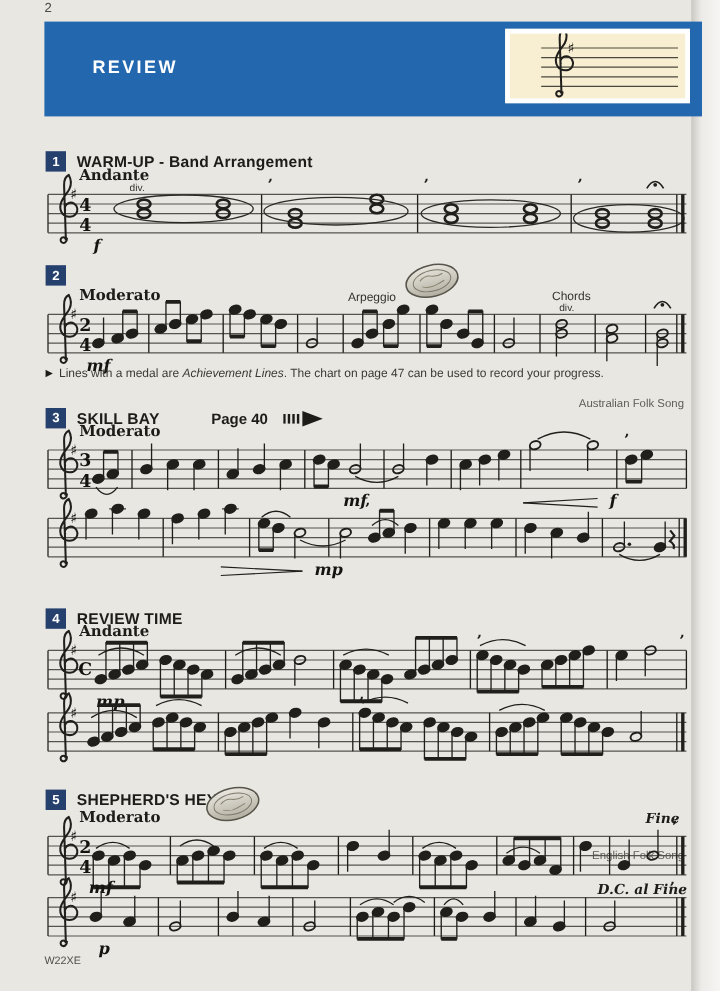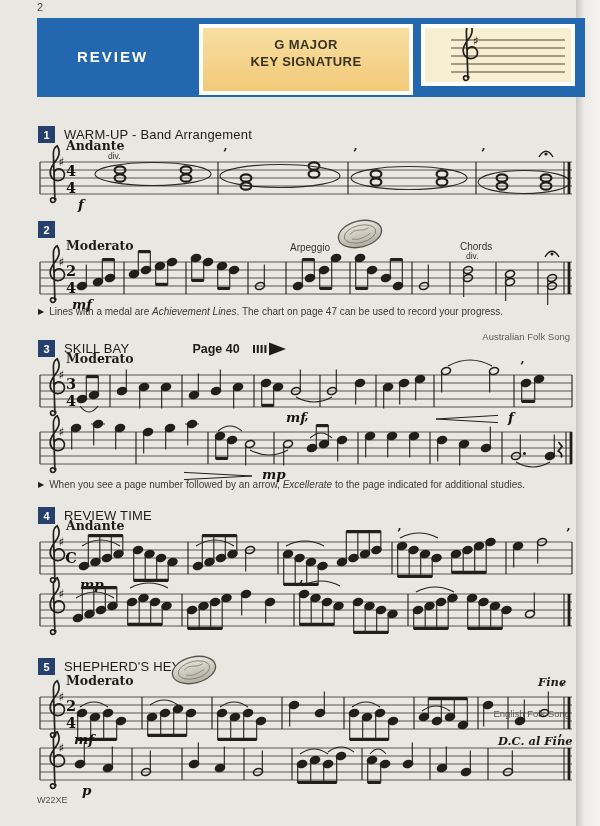--- a/index.html
+++ b/index.html
@@ -18,22 +18,22 @@
     font-weight:bold;font-size:15px;letter-spacing:2px;}
   .keybox{position:absolute;left:162px;top:6px;width:206px;height:54px;border:4px solid #fff;
     background:linear-gradient(180deg,var(--gold2),var(--gold));text-align:center;
     font-weight:bold;font-size:13px;color:#3a3322;letter-spacing:.4px;line-height:1.3;padding-top:9px;box-sizing:content-box;}
   .clefbox{position:absolute;left:384px;top:6px;width:146px;height:54px;border:4px solid #fff;
     background:var(--cream);}
   
   .exhead{position:absolute;display:flex;align-items:center;gap:9px;}
   .badge{width:17px;height:17px;background:var(--badge);color:#fff;font-weight:bold;font-size:11px;
     display:flex;align-items:center;justify-content:center;flex:0 0 auto;}
-  .extitle{font-weight:normal;font-size:13px;letter-spacing:.2px;color:#1d1c18;white-space:nowrap;}
-  .pageref{font-weight:bold;font-size:12.5px;margin-left:54px;color:#1d1c18;}
+  .extitle{font-weight:bold;font-size:13px;letter-spacing:.2px;color:#1d1c18;white-space:nowrap;}
+  .pageref{font-weight:bold;font-size:12.5px;margin-left:34px;color:#1d1c18;}
   .arrow-ic{margin-left:4px;}
   .credit{position:absolute;right:30px;font-size:9.5px;color:#5e5c55;}
   .fnote{position:absolute;left:38px;width:545px;font-size:10px;color:#3b3a34;}
   .fnote .tri{font-size:8px;margin-right:5px;vertical-align:1px;color:#1d1c18;}
   .fnote .it{font-style:italic;}
   .footer{position:absolute;left:37px;top:795px;font-size:9px;color:#514f48;}
   .sys{position:absolute;left:36px;width:548px;height:76px;}
   .medal{position:absolute;}
   
   svg text{user-select:none;}
@@ -48,24 +48,20 @@
 </style>
 </head>
 <body>
 
 <div class="page">
   <div class="scan-right"></div>
   <div class="pagenum">2</div>
 
   <div class="banner">
     <div class="review">REVIEW</div>
-    <div class="keybox">
-      <div>G MAJOR</div>
-      <div>KEY SIGNATURE</div>
-    </div>
     <div class="clefbox">
       <div id="key-staff"><svg width="146" height="54" viewBox="0 0 146 54">
             <line x1="26" y1="12" x2="140" y2="12" stroke="#4a483f" stroke-width="1"></line>
             <line x1="26" y1="20" x2="140" y2="20" stroke="#4a483f" stroke-width="1"></line>
             <line x1="26" y1="28" x2="140" y2="28" stroke="#4a483f" stroke-width="1"></line>
             <line x1="26" y1="36" x2="140" y2="36" stroke="#4a483f" stroke-width="1"></line>
             <line x1="26" y1="44" x2="140" y2="44" stroke="#4a483f" stroke-width="1"></line>
             <path d="M 13.8 58.8 C 13.8 61.6 11.6 63 9.9 62.2 C 8.2 61.4 8 59 9.6 58.1 C 11.2 57.2 12.9 58.4 12.9 60.1 L 11.4 14.5 C 11.2 10 13.2 6.8 15.3 5.8 C 17.3 9.4 17.7 13.8 15.8 17.6 C 13.9 21.4 9.3 25.4 8.4 30.7 C 7.4 36.4 10.9 40.6 15.9 40.6 C 20.6 40.6 23 37.3 22.4 33.7 C 21.8 30.1 18.4 28.2 15.4 29.1 C 12.7 30 11.5 32.5 12.3 34.9" transform="translate(30 -10)" fill="none" stroke="#201f1b" stroke-width="1.7" stroke-linecap="round"></path>
             <text x="48" y="16.5" class="ks">♯</text>
           </svg></div>
@@ -386,23 +382,20 @@
         <line x1="484.3" y1="44.5" x2="484.3" y2="24.5" stroke="#201f1b" stroke-width="1.1"></line>
         <circle cx="488.5" cy="43.5" r="1.5" fill="#201f1b"></circle>
         <path d="M480,52 Q497,62 514,52" fill="none" stroke="#201f1b" stroke-width="1.1"></path>
         <ellipse cx="514" cy="46" rx="4.6" ry="3.3" fill="#201f1b" stroke="#201f1b" stroke-width="1.6" transform="rotate(-18 514 46)"></ellipse>
         <line x1="518.3" y1="44.5" x2="518.3" y2="24.5" stroke="#201f1b" stroke-width="1.1"></line>
         <path d="M522.5,32 L526,36.5 L522.2,41 Q527,44 525.2,47.5" fill="none" stroke="#201f1b" stroke-width="1.8"></path>
         <line x1="530" y1="22" x2="530" y2="54" stroke="#201f1b" stroke-width="1.1"></line>
         <rect x="533.6" y="22" width="2.8" height="32" fill="#201f1b"></rect>
       </svg></div>
 
-  <div class="fnote" style="top:479px;">
-    <span class="tri">▶</span><span>When you see a page number followed by an arrow, </span><span class="it">Excellerate</span><span> to the page indicated for additional studies.</span>
-  </div>
 
   <div class="exhead" style="top:507px;left:38px;">
     <div class="badge">4</div>
     <div class="extitle">REVIEW TIME</div>
   </div>
   <div class="sys" id="sys4" style="top:520px;"><svg width="548" height="76" viewBox="0 0 548 76">
         <line x1="4" y1="22" x2="536" y2="22" stroke="#56544e" stroke-width="1"></line>
         <line x1="4" y1="30" x2="536" y2="30" stroke="#56544e" stroke-width="1"></line>
         <line x1="4" y1="38" x2="536" y2="38" stroke="#56544e" stroke-width="1"></line>
         <line x1="4" y1="46" x2="536" y2="46" stroke="#56544e" stroke-width="1"></line>

